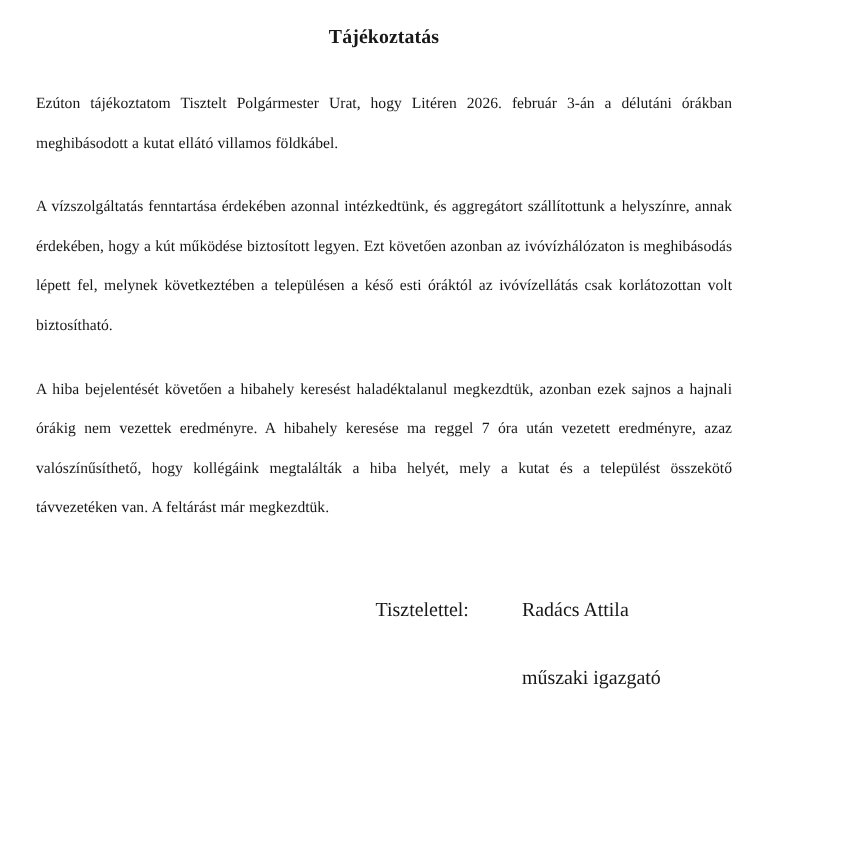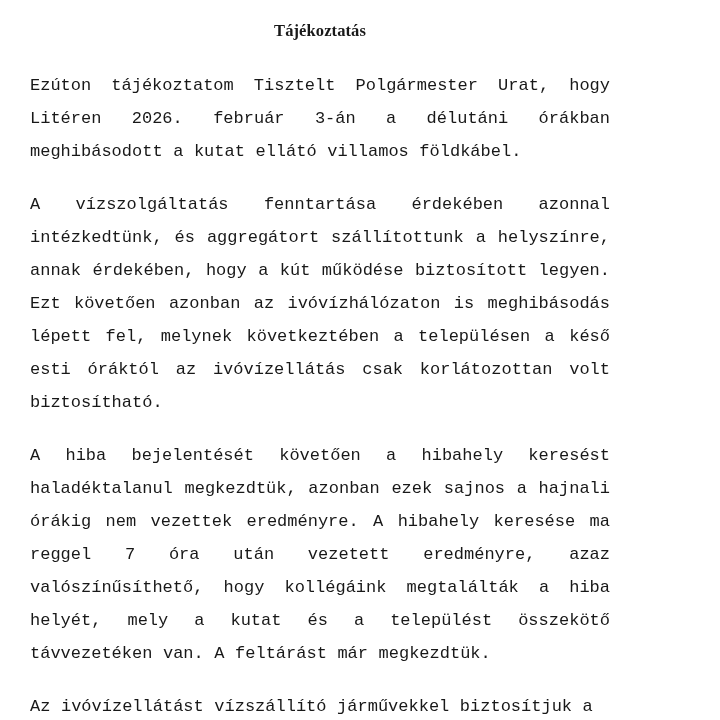--- a/index.html
+++ b/index.html
@@ -34,26 +34,25 @@
     line-height: 1.25;
   }
 
   .body-block {
     margin-top: 27px;
   }
 
   .para {
     text-align: justify;
     text-justify: inter-word;
-    font-size: 17px;
+    font-size: 13px;
     line-height: 33px;
     margin: 0 0 20px 0;
     hyphens: none;
     word-spacing: 0.02em;
-    font-family: Liberation Mono, monospace;
   }
 
   .para:last-child {
     margin-bottom: 0;
   }
 
   .para-short {
     text-align: left;
   }
 
@@ -93,23 +92,26 @@
   <h1 class="doc-title">Tájékoztatás</h1>
 
   <div class="body-block">
 
     <p class="para">Ezúton tájékoztatom Tisztelt Polgármester Urat, hogy Litéren 2026. február 3-án a délutáni órákban meghibásodott a kutat ellátó villamos földkábel.</p>
 
     <p class="para">A vízszolgáltatás fenntartása érdekében azonnal intézkedtünk, és aggregátort szállítottunk a helyszínre, annak érdekében, hogy a kút működése biztosított legyen. Ezt követően azonban az ivóvízhálózaton is meghibásodás lépett fel, melynek következtében a településen a késő esti óráktól az ivóvízellátás csak korlátozottan volt biztosítható.</p>
 
     <p class="para">A hiba bejelentését követően a hibahely keresést haladéktalanul megkezdtük, azonban ezek sajnos a hajnali órákig nem vezettek eredményre. A hibahely keresése ma reggel 7 óra után vezetett eredményre, azaz valószínűsíthető, hogy kollégáink megtalálták a hiba helyét, mely a kutat és a települést összekötő távvezetéken van. A feltárást már megkezdtük.</p>
 
-    <p class="para para-short">Az ivóvízellátást vízszállító járművekkel biztosítjuk a településen.</p>
 
 
 
   </div>
 
   <div class="signature">
+    <div class="sign-row">
+      <span class="sign-label">Tisztelettel:</span>
+      <span class="sign-name">Radács Attila</span>
+    </div>
     <div class="sign-title-row">műszaki igazgató</div>
   </div>
 
 </div>
 
 </body></html>

